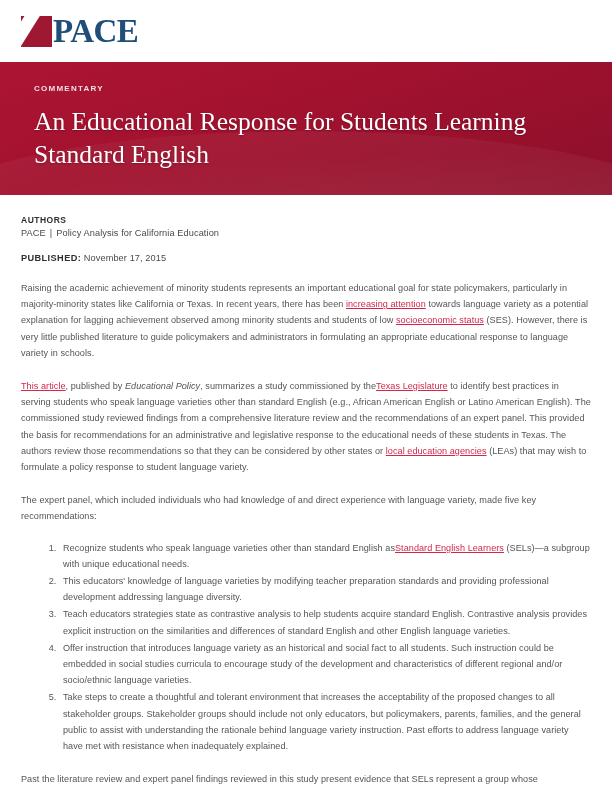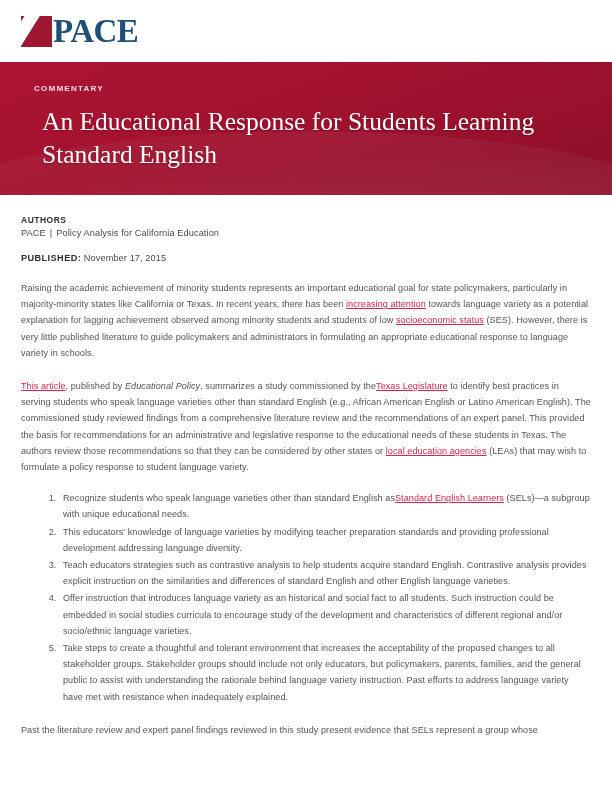--- a/index.html
+++ b/index.html
@@ -90,21 +90,21 @@
     margin-bottom: 12px;
   }
   .hero-title {
     position: relative;
     z-index: 2;
     font-family: "Liberation Serif", "DejaVu Serif", serif;
     font-size: 25.5px;
     line-height: 33px;
     color: #ffffff;
     font-weight: normal;
-    margin: 8px;
+    margin: 0;
     text-shadow: 0 1px 2px rgba(0,0,0,0.28);
     max-width: 570px;
   }
 
   
   .content {
     padding: 20px 21px 0 21px;
     box-sizing: border-box;
   }
   .meta-label {
@@ -185,24 +185,25 @@
     <p class="meta-label">AUTHORS</p>
     <p class="meta-value"><span>PACE</span><span class="sep">|</span><span>Policy Analysis for California Education</span></p>
   </div>
 
   <p class="published"><b>PUBLISHED:</b><span> November 17, 2015</span></p>
 
   <p class="body"><span>Raising the academic achievement of minority students represents an important educational goal for state policymakers, particularly in majority-minority states like California or Texas. In recent years, there has been </span><a class="link" href="#">increasing attention</a><span> towards language variety as a potential explanation for lagging achievement observed among minority students and students of low </span><a class="link" href="#">socioeconomic status</a><span> (SES). However, there is very little published literature to guide policymakers and administrators in formulating an appropriate educational response to language variety in schools.</span></p>
 
   <p class="body"><a class="link" href="#">This article</a><span>, published by </span><span class="ital">Educational Policy</span><span>, summarizes a study commissioned by the</span><a class="link" href="#">Texas Legislature</a><span> to identify best practices in serving students who speak language varieties other than standard English (e.g., African American English or Latino American English). The commissioned study reviewed findings from a comprehensive literature review and the recommendations of an expert panel. This provided the basis for recommendations for an administrative and legislative response to the educational needs of these students in Texas. The authors review those recommendations so that they can be considered by other states or </span><a class="link" href="#">local education agencies</a><span> (LEAs) that may wish to formulate a policy response to student language variety.</span></p>
 
+  <p class="body">The expert panel, which included individuals who had knowledge of and direct experience with language variety, made five key recommendations:</p>
 
   <ol class="recs">
     <li><span>Recognize students who speak language varieties other than standard English as</span><a class="link" href="#">Standard English Learners</a><span> (SELs)—a subgroup with unique educational needs.</span></li>
     <li>This educators' knowledge of language varieties by modifying teacher preparation standards and providing professional development addressing language diversity.</li>
-    <li>Teach educators strategies such as contrastive analysis to help students acquire standard English. Contrastive analysis provides explicit instruction on the similarities and differences of standard English and other English language varieties.</li>
+    <li>Teach educators strategies state as contrastive analysis to help students acquire standard English. Contrastive analysis provides explicit instruction on the similarities and differences of standard English and other English language varieties.</li>
     <li>Offer instruction that introduces language variety as an historical and social fact to all students. Such instruction could be embedded in social studies curricula to encourage study of the development and characteristics of different regional and/or socio/ethnic language varieties.</li>
     <li>Take steps to create a thoughtful and tolerant environment that increases the acceptability of the proposed changes to all stakeholder groups. Stakeholder groups should include not only educators, but policymakers, parents, families, and the general public to assist with understanding the  rationale behind language variety instruction. Past efforts to address language variety have met with resistance when inadequately explained.</li>
   </ol>
 
   <p class="body">Past the literature review and expert panel findings reviewed in this study present evidence that SELs represent a group whose</p>
 
 </div>
 
 </body></html>

